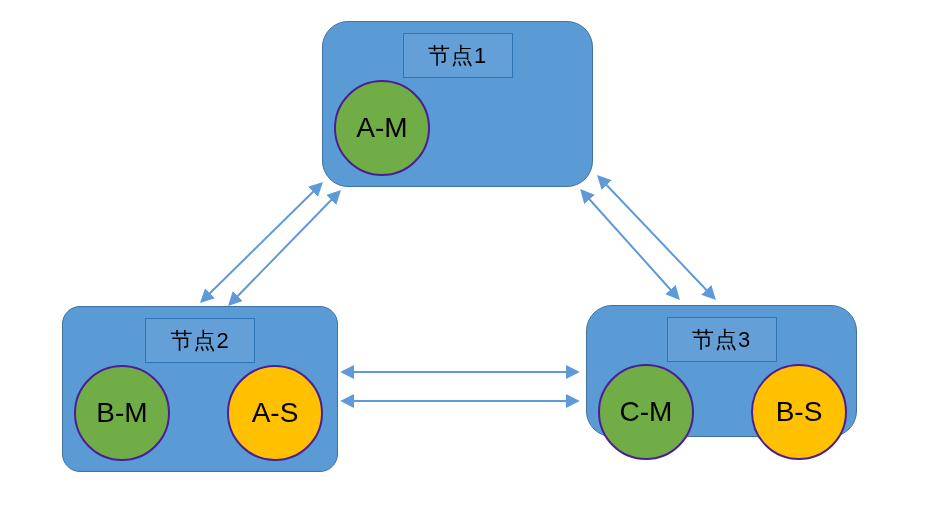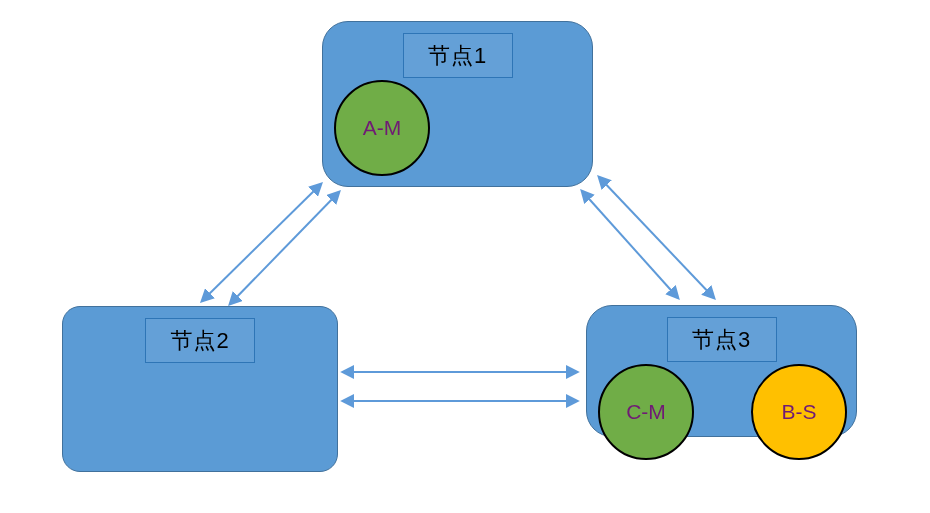--- a/index.html
+++ b/index.html
@@ -50,27 +50,27 @@
     justify-content: center;
     color: #000000;
     font-size: 22px;
     letter-spacing: 1px;
   }
   .circle {
     position: absolute;
     width: 96px;
     height: 96px;
     border-radius: 50%;
-    border: 2px solid #000000;
+    border: 2px solid #4c1d95;
     box-sizing: border-box;
     display: flex;
     align-items: center;
     justify-content: center;
-    color: #701a75;
-    font-size: 21px;
+    color: #000000;
+    font-size: 28px;
   }
   .circle-left  { left: 11px;  top: 58px; }
   .circle-right { left: 164px; top: 58px; }
   .circle-master { background: #70ad47; }
   .circle-slave  { background: #ffc000; }
 </style>
 </head>
 <body>
 
 <div class="canvas">
@@ -97,20 +97,26 @@
     </div>
     <div class="circle circle-master circle-left">
       <span>A-M</span>
     </div>
   </div>
 
   <div class="node node-2">
     <div class="node-label-box">
       <span>节点2</span>
     </div>
+    <div class="circle circle-master circle-left">
+      <span>B-M</span>
+    </div>
+    <div class="circle circle-slave circle-right">
+      <span>A-S</span>
+    </div>
   </div>
 
   <div class="node node-3">
     <div class="node-label-box">
       <span>节点3</span>
     </div>
     <div class="circle circle-master circle-left">
       <span>C-M</span>
     </div>
     <div class="circle circle-slave circle-right">

